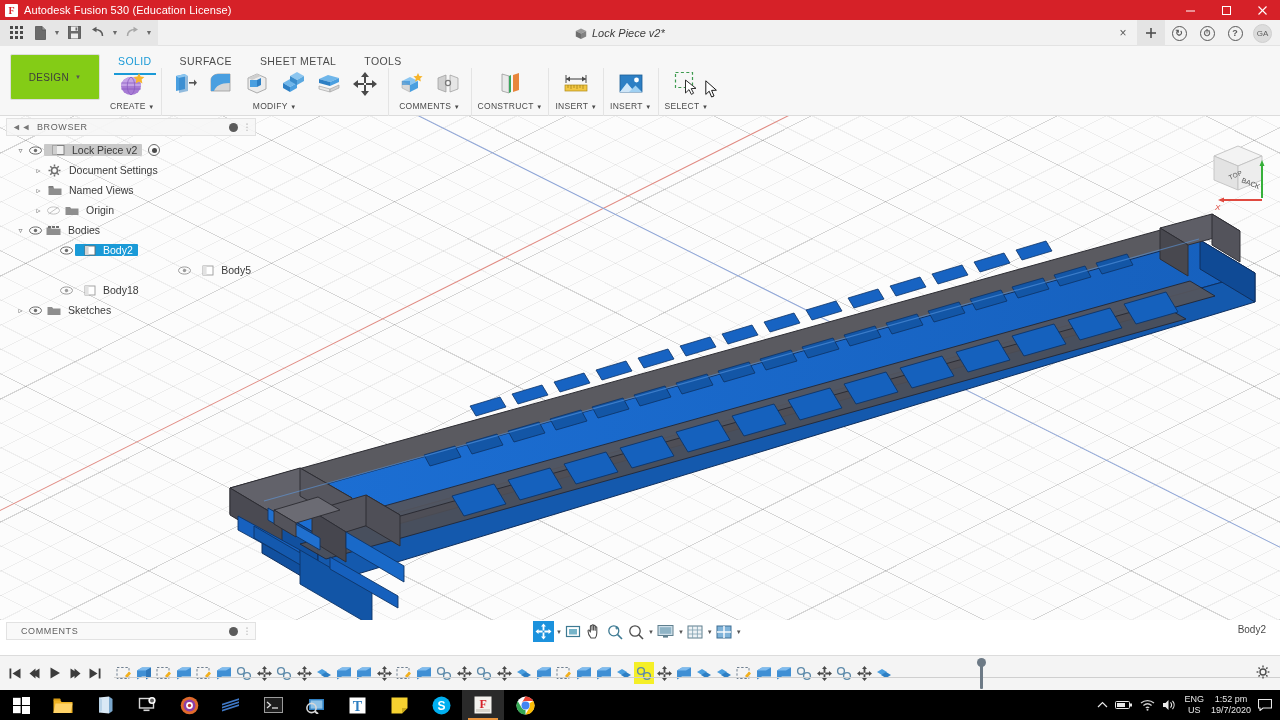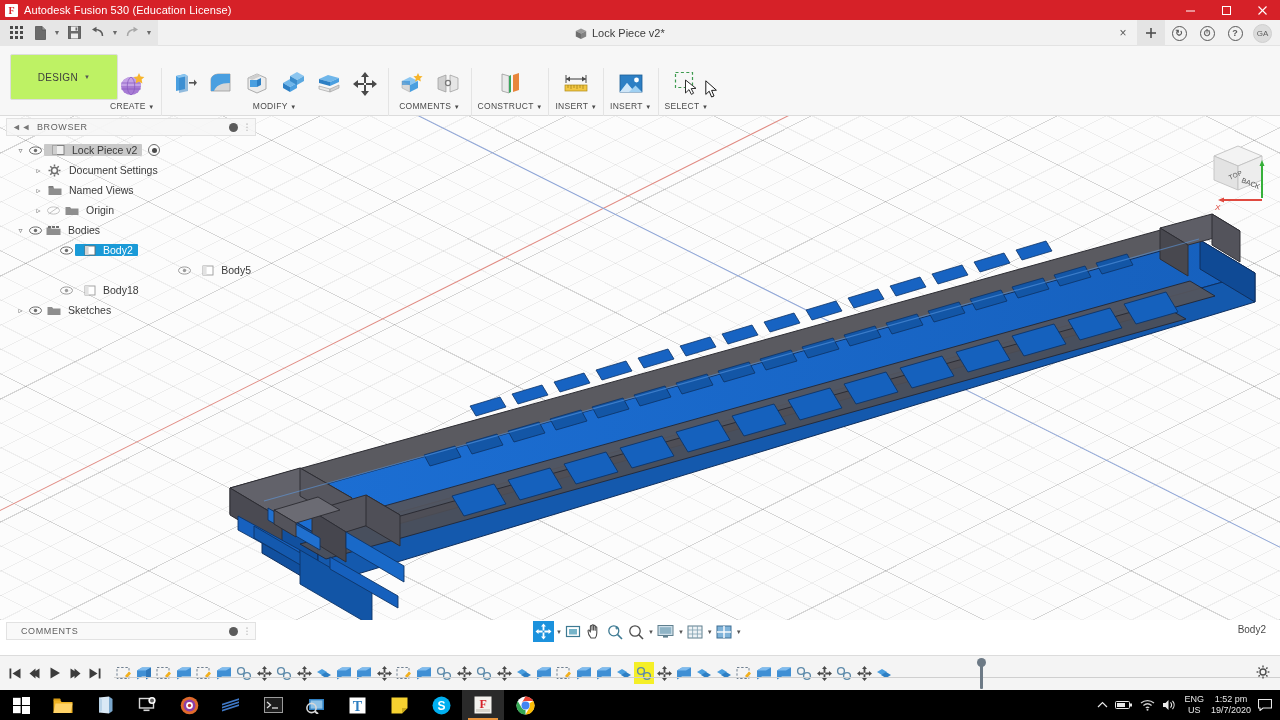--- a/index.html
+++ b/index.html
@@ -37,21 +37,21 @@
   .qat-left { display: flex; align-items: center; height: 26px; background: #e6e6e6; padding: 0 4px; }
   .qat-btn {
     width: 24px; height: 22px; display: flex; align-items: center;
     justify-content: center; color: #4a4a4a; font-size: 12px; cursor: pointer;
   }
   .qat-caret { width: 10px; height: 22px; display: flex; align-items: center;
     justify-content: center; color: #6a6a6a; font-size: 7px; cursor: pointer; }
   .doc-tab {
     position: absolute; left: 565px; top: 0; height: 26px;
     display: flex; align-items: center; gap: 5px; padding: 0 10px;
-    font-size: 11px; color: #3c3c3c;
+    font-size: 11px; color: #3c3c3c; font-style: italic;
   }
   .doc-cube {
     width: 12px; height: 11px; position: relative; display: inline-block;
   }
   .qat-right { position: absolute; right: 0; top: 0; height: 26px; display: flex; align-items: center; }
   .qat-ico {
     width: 28px; height: 26px; display: flex; align-items: center;
     justify-content: center; color: #5a5a5a; font-size: 12px; cursor: pointer;
   }
   .qat-ico.plus { background: #e4e4e4; }
@@ -65,22 +65,22 @@
     display: flex; align-items: center; justify-content: center;
     font-size: 9px; font-weight: bold; color: #585858;
   }
 
   
   .ribbon {
     position: absolute; top: 46px; left: 0; width: 1280px; height: 70px;
     background: #f7f7f7; border-bottom: 1px solid #dcdcdc;
   }
   .design-btn {
-    position: absolute; left: 10px; top: 8px; width: 108px; height: 46px;
-    border: 1px solid #dddddd; background: #bef264; border-radius: 2px;
+    position: absolute; left: 10px; top: 8px; width: 90px; height: 46px;
+    border: 1px solid #dddddd; background: #84cc16; border-radius: 2px;
     display: flex; align-items: center; justify-content: center;
     font-size: 10px; color: #3d3d3d; cursor: pointer; letter-spacing: .3px;
   }
   .tabs { position: absolute; left: 104px; top: 0; display: flex; }
   .tab {
     height: 22px; padding: 0 14px; font-size: 10.5px; color: #4c4c4c;
     display: flex; align-items: center; cursor: pointer; letter-spacing: .4px;
     margin-top: 4px; position: relative;
   }
   .tab.active { color: #1a9ad7; }
@@ -360,20 +360,34 @@
     </div>
   </div>
 
   <div class="ribbon">
 
     <div class="design-btn">
       <span>DESIGN</span>
       <span style="margin-left:6px;font-size:6px;color:#555;">▼</span>
     </div>
 
+    <div class="tabs">
+      <div class="tab active">
+          <span>SOLID</span>
+        </div>
+      <div class="tab">
+          <span>SURFACE</span>
+        </div>
+      <div class="tab">
+          <span>SHEET METAL</span>
+        </div>
+      <div class="tab">
+          <span>TOOLS</span>
+        </div>
+    </div>
 
     <div class="panels">
 
       <div class="panel">
         <div class="panel-row">
           <div class="tool">
             <svg width="28" height="28" viewBox="0 0 28 28">
               <ellipse cx="13" cy="16" rx="10" ry="9" fill="#a77bd4"></ellipse>
               <path d="M3 16 A10 9 0 0 1 23 16" fill="#c4a3e6"></path>
               <path d="M13 7 C8 10 8 22 13 25 M13 7 C18 10 18 22 13 25" fill="none" stroke="#8a5cc0" stroke-width=".8"></path>

